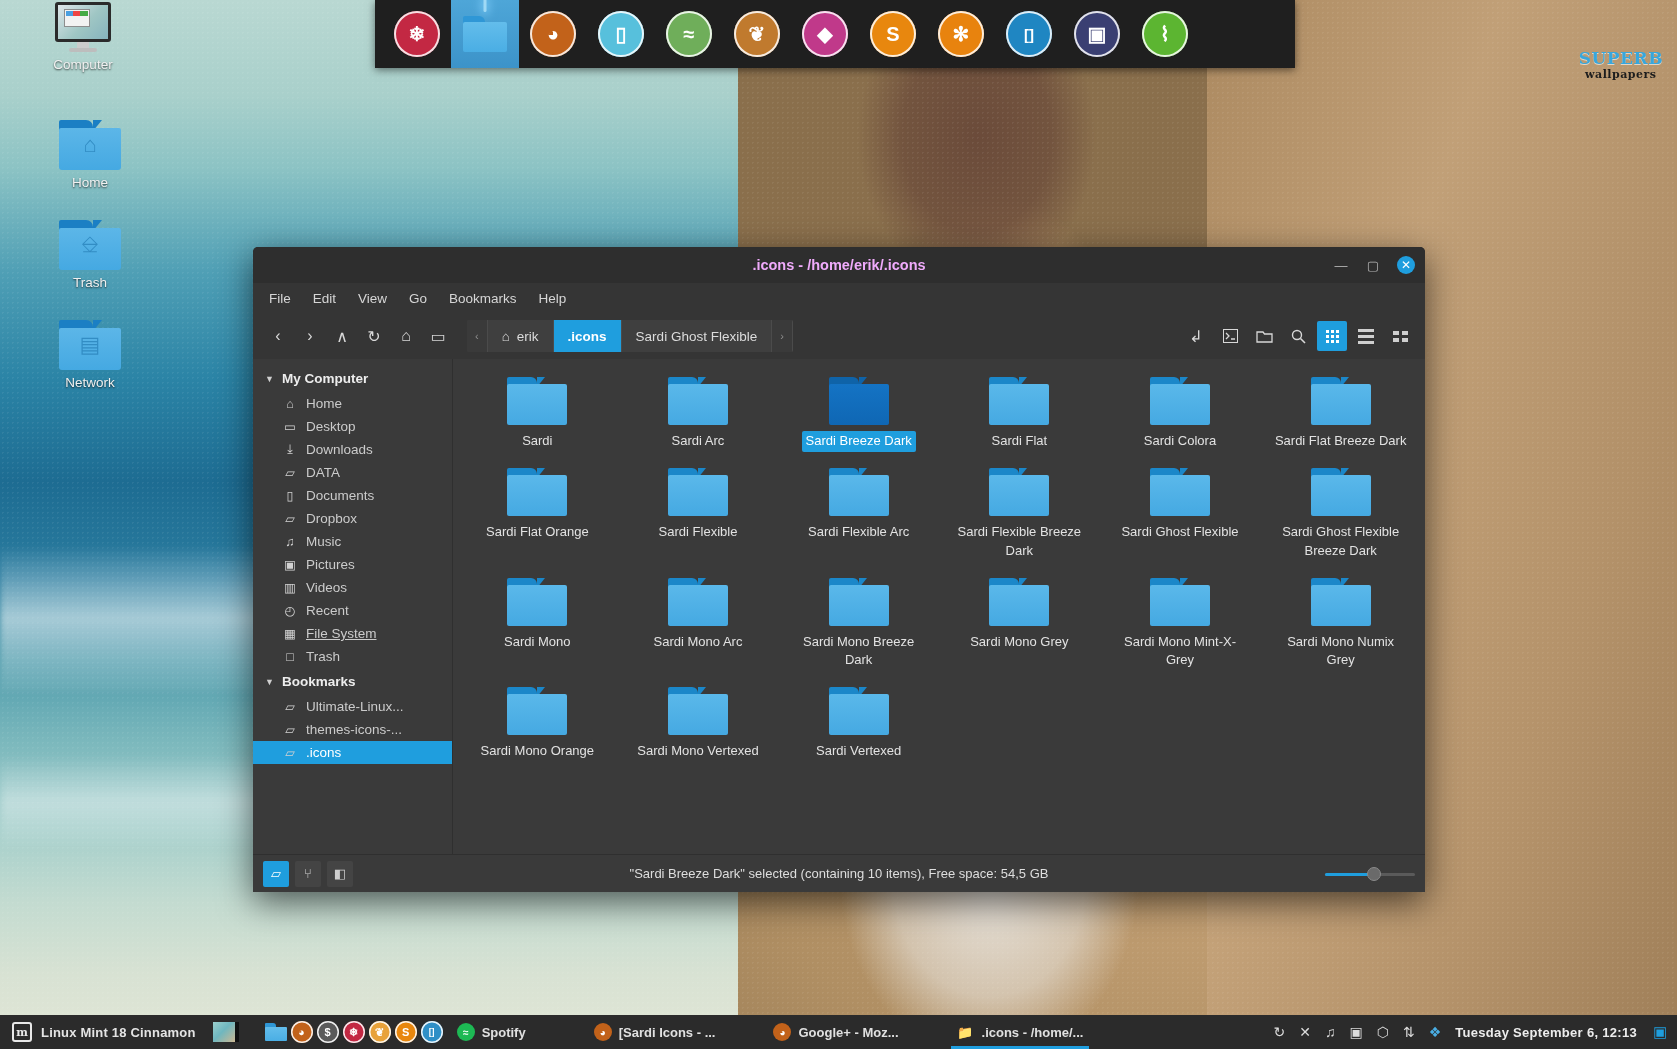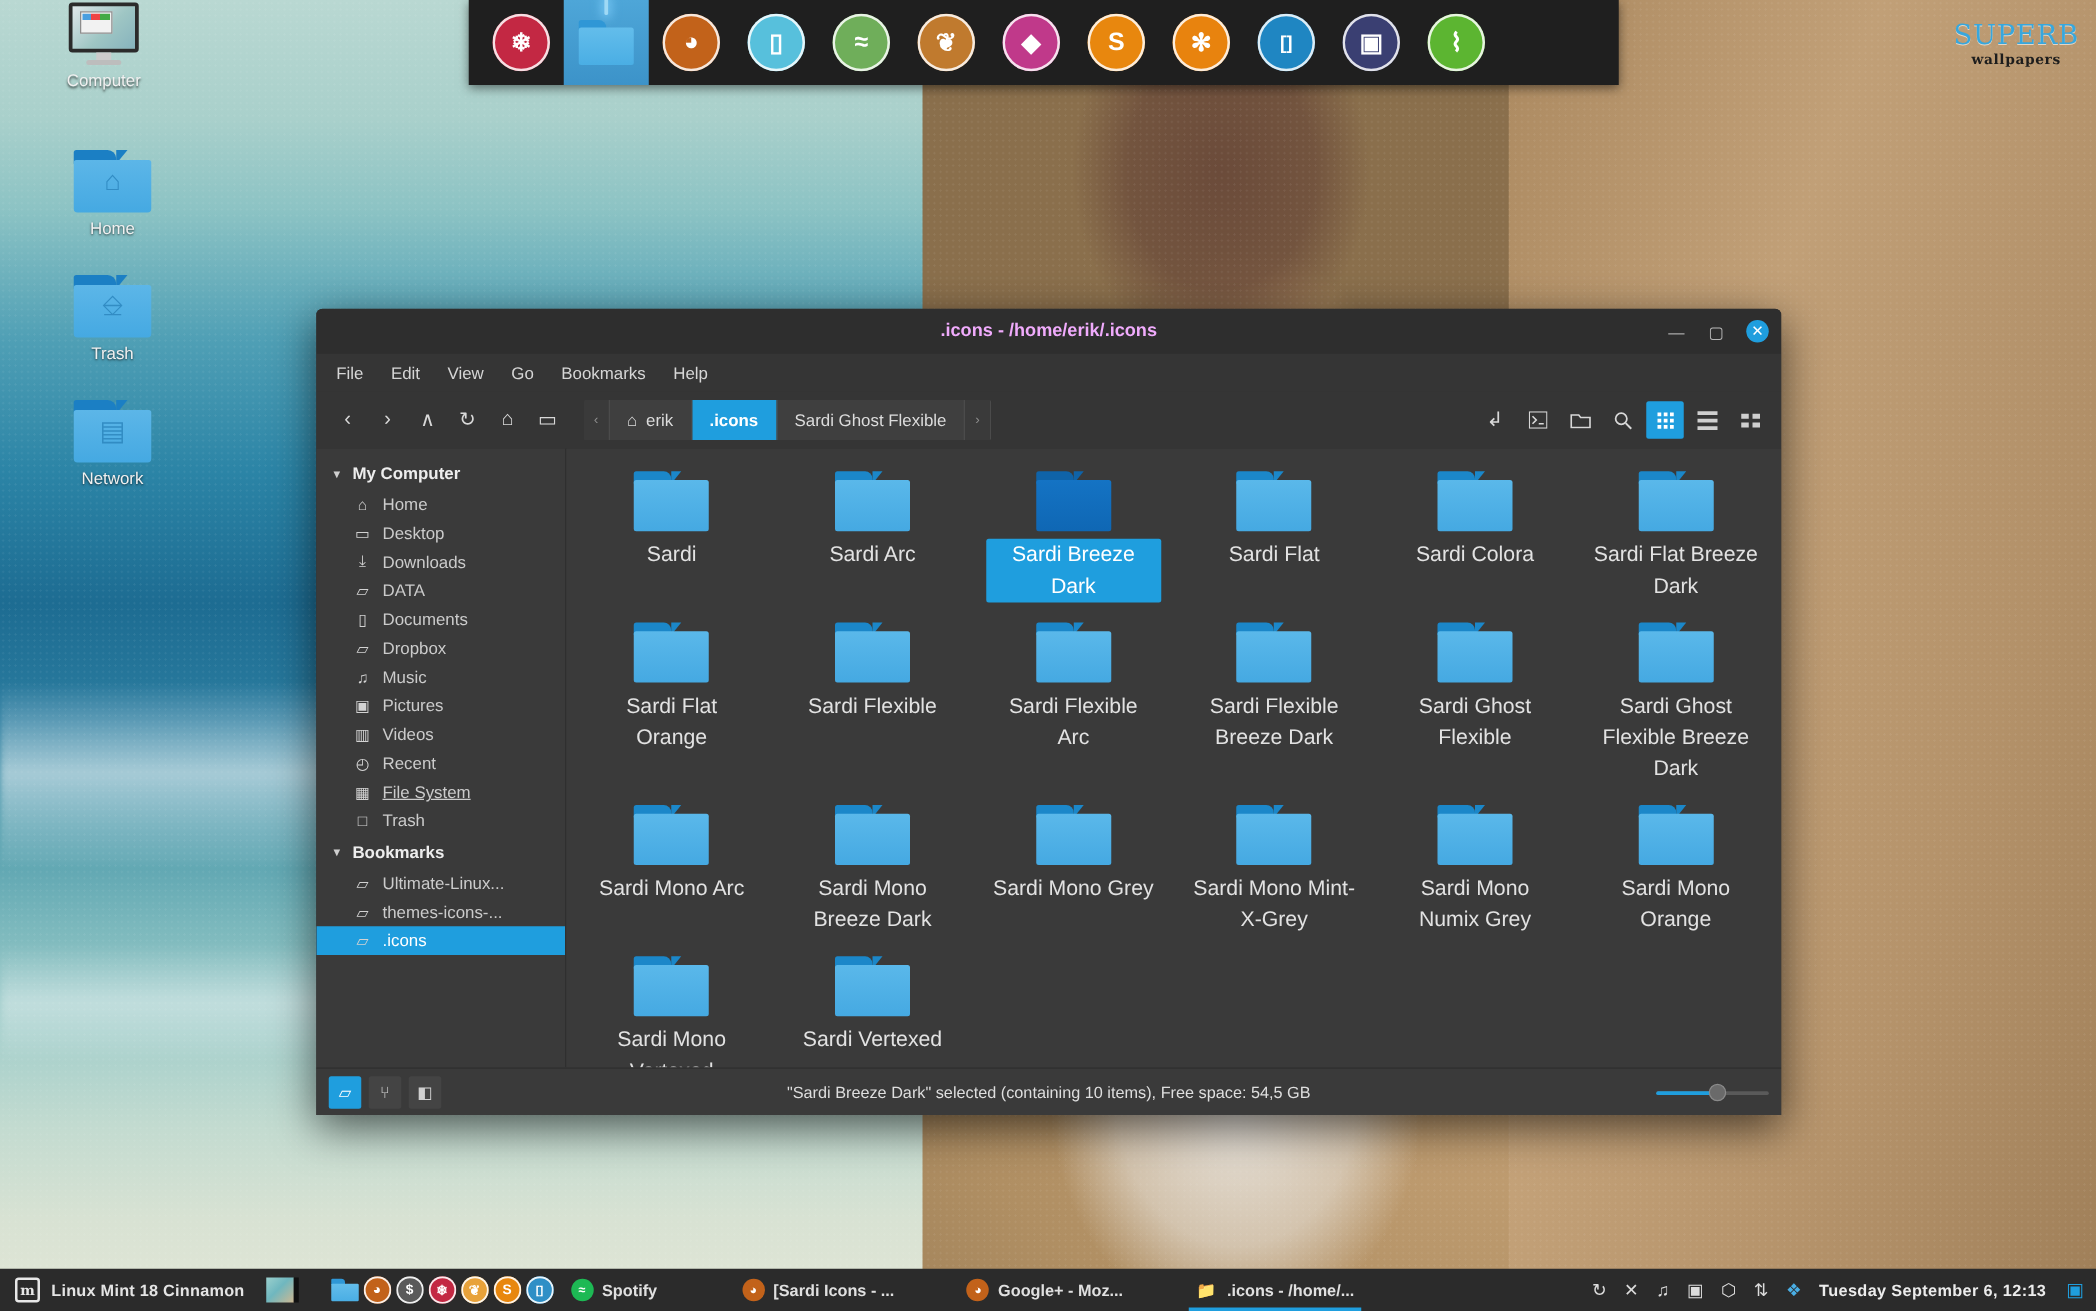--- a/index.html
+++ b/index.html
@@ -51,22 +51,22 @@
     position: absolute; left: 72%; top: 0; width: 28%; height: 100%;
     background: linear-gradient(110deg, #b08d63 0%, #c7a57c 35%, #b4926a 70%, #9d7d57 100%);
     opacity: .9;
   }
   #wp-grain { position: absolute; inset: 0; opacity: .25;
     background-image: radial-gradient(rgba(255,255,255,.25) 1px, transparent 1px);
     background-size: 5px 5px; }
 
   
   #watermark { position: absolute; right: 14px; top: 18px; text-align: center; line-height: 1; }
-  #watermark .s1 { font-family: "DejaVu Serif", serif; font-weight: normal; font-size: 22px;
-     color: #37a7dd; letter-spacing: .5px; text-shadow: 0 1px 0 rgba(255,255,255,.6); }
+  #watermark .s1 { font-family: "DejaVu Serif", serif; font-weight: bold; font-size: 17px;
+     color: #37a7dd; letter-spacing: .5px; text-shadow: 0 1px 0 rgba(255,255,255,.6); margin-top: 32px; }
   #watermark .s2 { font-family: "DejaVu Serif", serif; font-weight: bold; font-size: 11px;
      color: #1d1d1d; letter-spacing: .5px; margin-top: 2px; }
 
   
   .desk-icon { position: absolute; width: 110px; text-align: center; cursor: default; }
   .desk-icon .lbl { color: #f1f1f1; font-size: 13.5px; margin-top: 5px;
       text-shadow: 0 1px 2px rgba(0,0,0,.75); }
   .folder { position: relative; width: 62px; height: 50px; margin: 0 auto; }
   .folder .tab { position: absolute; left: 0; top: 0; width: 34px; height: 11px;
       background: #1b7fc4; border-radius: 2px 7px 0 0; }
@@ -160,21 +160,21 @@
   .ffolder { width: 60px; height: 48px; position: relative; }
   .ffolder .t { position: absolute; left: 0; top: 0; width: 30px; height: 10px; background: #1b87c9;
       border-radius: 2px 6px 0 0; }
   .ffolder .t:after { content: ""; position: absolute; right: -8px; top: 0;
       border-left: 8px solid #1b87c9; border-bottom: 10px solid transparent; }
   .ffolder .b { position: absolute; left: 0; top: 7px; width: 60px; height: 41px;
       background: linear-gradient(180deg,#5ab8ea 0%, #45a9e2 100%); border-radius: 2px; }
   .fitem.selected .ffolder .t { background: #0f63a8; }
   .fitem.selected .ffolder .t:after { border-left-color: #0f63a8; }
   .fitem.selected .ffolder .b { background: linear-gradient(180deg,#1473c4 0%, #0f67b4 100%); }
-  .flabel { margin-top: 6px; color: #e2e2e2; font-size: 17px; text-align: center; line-height: 1.45;
+  .flabel { margin-top: 6px; color: #e2e2e2; font-size: 13px; text-align: center; line-height: 1.45;
       max-width: 140px; padding: 1px 4px; border-radius: 2px; }
   .fitem.selected .flabel { background: #1f9ede; color: #fff; }
 
   #fm-status { height: 38px; background: #3a3a3a; border-top: 1px solid #2f2f2f;
       display: flex; align-items: center; padding: 0 10px; flex: 0 0 auto; position: relative; }
   .st-btn { width: 26px; height: 26px; margin-right: 6px; display: flex; align-items: center;
       justify-content: center; background: #444; border-radius: 2px; color: #cfcfcf; font-size: 13px; }
   .st-btn.active { background: #1f9ede; color: #fff; }
   #st-text { position: absolute; left: 0; right: 0; text-align: center; color: #dedede; font-size: 13px;
       pointer-events: none; }
@@ -552,20 +552,27 @@
               <div class="t"></div>
               <div class="b"></div>
             </div>
             <div class="flabel">Sardi Ghost Flexible Breeze Dark</div>
           </div>
           <div class="fitem">
             <div class="ffolder">
               <div class="t"></div>
               <div class="b"></div>
             </div>
+            <div class="flabel">Sardi Mono</div>
+          </div>
+          <div class="fitem">
+            <div class="ffolder">
+              <div class="t"></div>
+              <div class="b"></div>
+            </div>
             <div class="flabel">Sardi Mono Arc</div>
           </div>
           <div class="fitem">
             <div class="ffolder">
               <div class="t"></div>
               <div class="b"></div>
             </div>
             <div class="flabel">Sardi Mono Breeze Dark</div>
           </div>
           <div class="fitem">

